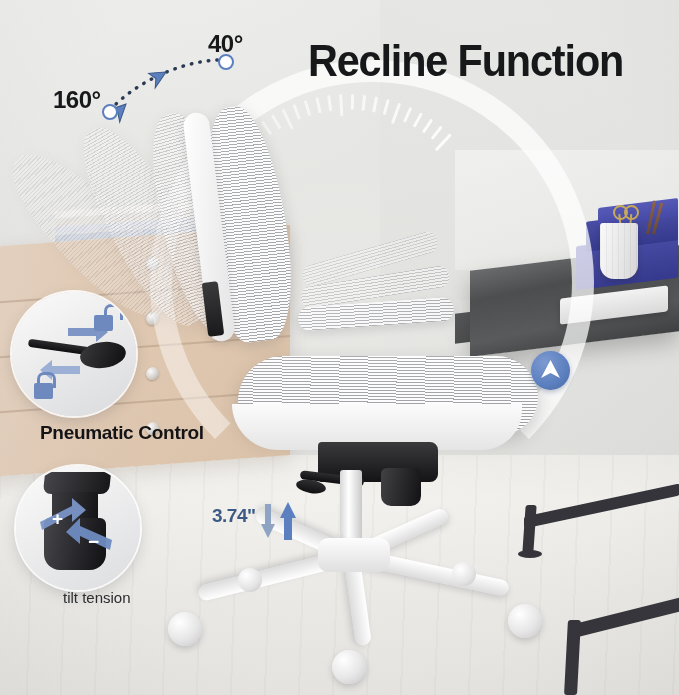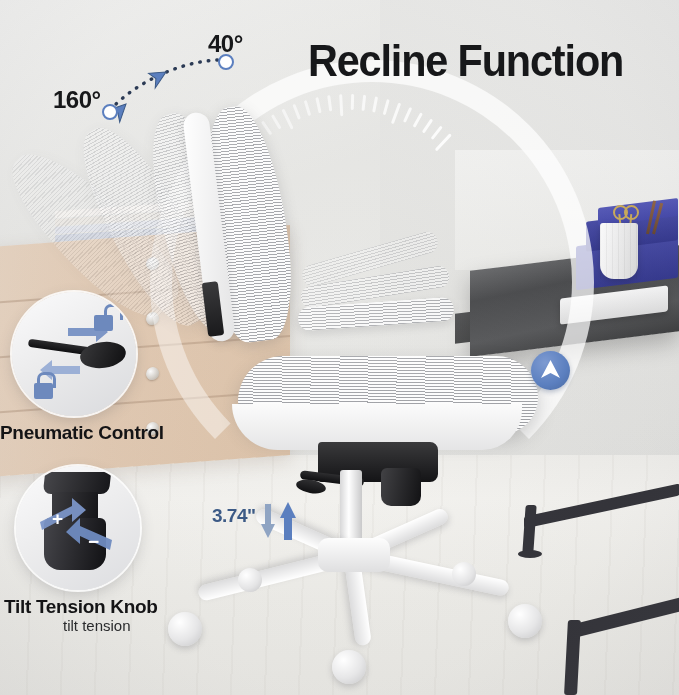--- a/index.html
+++ b/index.html
@@ -101,21 +101,21 @@
         font-family:"Liberation Sans Narrow","Liberation Sans",sans-serif;
         transform:scaleX(.94);transform-origin:left center;}
   .ang{position:absolute;font-size:24px;font-weight:bold;color:#17181a;letter-spacing:-.5px;}
   .ang-dot{position:absolute;width:16px;height:16px;border-radius:50%;
         background:#ffffff;border:2.6px solid #5b7fbf;box-sizing:border-box;}
 
   .callout{position:absolute;}
   .bubble{position:relative;width:124px;height:124px;border-radius:50%;overflow:hidden;
         background:linear-gradient(150deg,#f6f6f7,#e3e4e6);
         box-shadow:0 0 0 2px rgba(255,255,255,.85),0 5px 14px rgba(90,90,95,.25);}
-  .co-title{font-size:19px;font-weight:bold;color:#141416;margin-top:6px;letter-spacing:-.3px;}
+  .co-title{font-size:19px;font-weight:bold;color:#141416;margin-top:6px;letter-spacing:-.3px;padding-left:40px;}
   .co-sub{font-size:15px;color:#2a2b2d;line-height:1.12;}
   .badge{position:absolute;left:531px;top:351px;width:39px;height:39px;border-radius:50%;
         background:radial-gradient(circle at 36% 30%,#7d9ad1,#5b7fbf 60%,#49699f);
         box-shadow:0 2px 5px rgba(60,80,120,.35);}
   .height-label{position:absolute;left:212px;top:505px;font-size:19px;font-weight:bold;
         color:#3c5a86;letter-spacing:-.5px;}
   .vgrad{position:absolute;left:0;top:0;width:679px;height:695px;pointer-events:none;
         background:radial-gradient(ellipse at 50% 45%,rgba(255,255,255,.10),rgba(190,190,195,.10) 70%,rgba(160,160,166,.16));}
 </style>
 </head>
@@ -298,21 +298,20 @@
       <div style="position:absolute;left:28px;top:52px;width:62px;height:52px;border-radius:6px 6px 16px 16px;
                   background:linear-gradient(100deg,#45454a,#111114);"></div>
 
       <svg width="124" height="124" style="position:absolute;left:0;top:0;">
         <polygon points="24,56 56,40 56,32 70,44 56,56 56,48 26,64" fill="#7b95c7" opacity=".95"></polygon>
         <polygon points="96,74 64,60 64,52 50,66 64,78 64,70 94,84" fill="#6f8bc0" opacity=".95"></polygon>
       </svg>
       <div style="position:absolute;left:36px;top:42px;color:#fff;font-size:19px;font-weight:bold;">+</div>
       <div style="position:absolute;left:72px;top:65px;color:#fff;font-size:19px;font-weight:bold;">−</div>
     </div>
-    <div class="co-title" style="margin-left:-12px;">Tilt Tension Knob</div>
     <div class="co-sub" style="margin-left:47px;">tilt tension</div>
   </div>
 
   <div class="height-label">3.74"</div>
   <svg width="60" height="46" style="position:absolute;left:258px;top:498px;">
     <polygon points="10,6 17,20 13,20 13,40 7,40 7,20 3,20" fill="#8fa4c3" transform="translate(0,0) scale(1,-1) translate(0,-46)"></polygon>
     <polygon points="30,4 38,20 34,20 34,42 26,42 26,20 22,20" fill="#5b7fbf"></polygon>
   </svg>
 
   <div class="badge">

